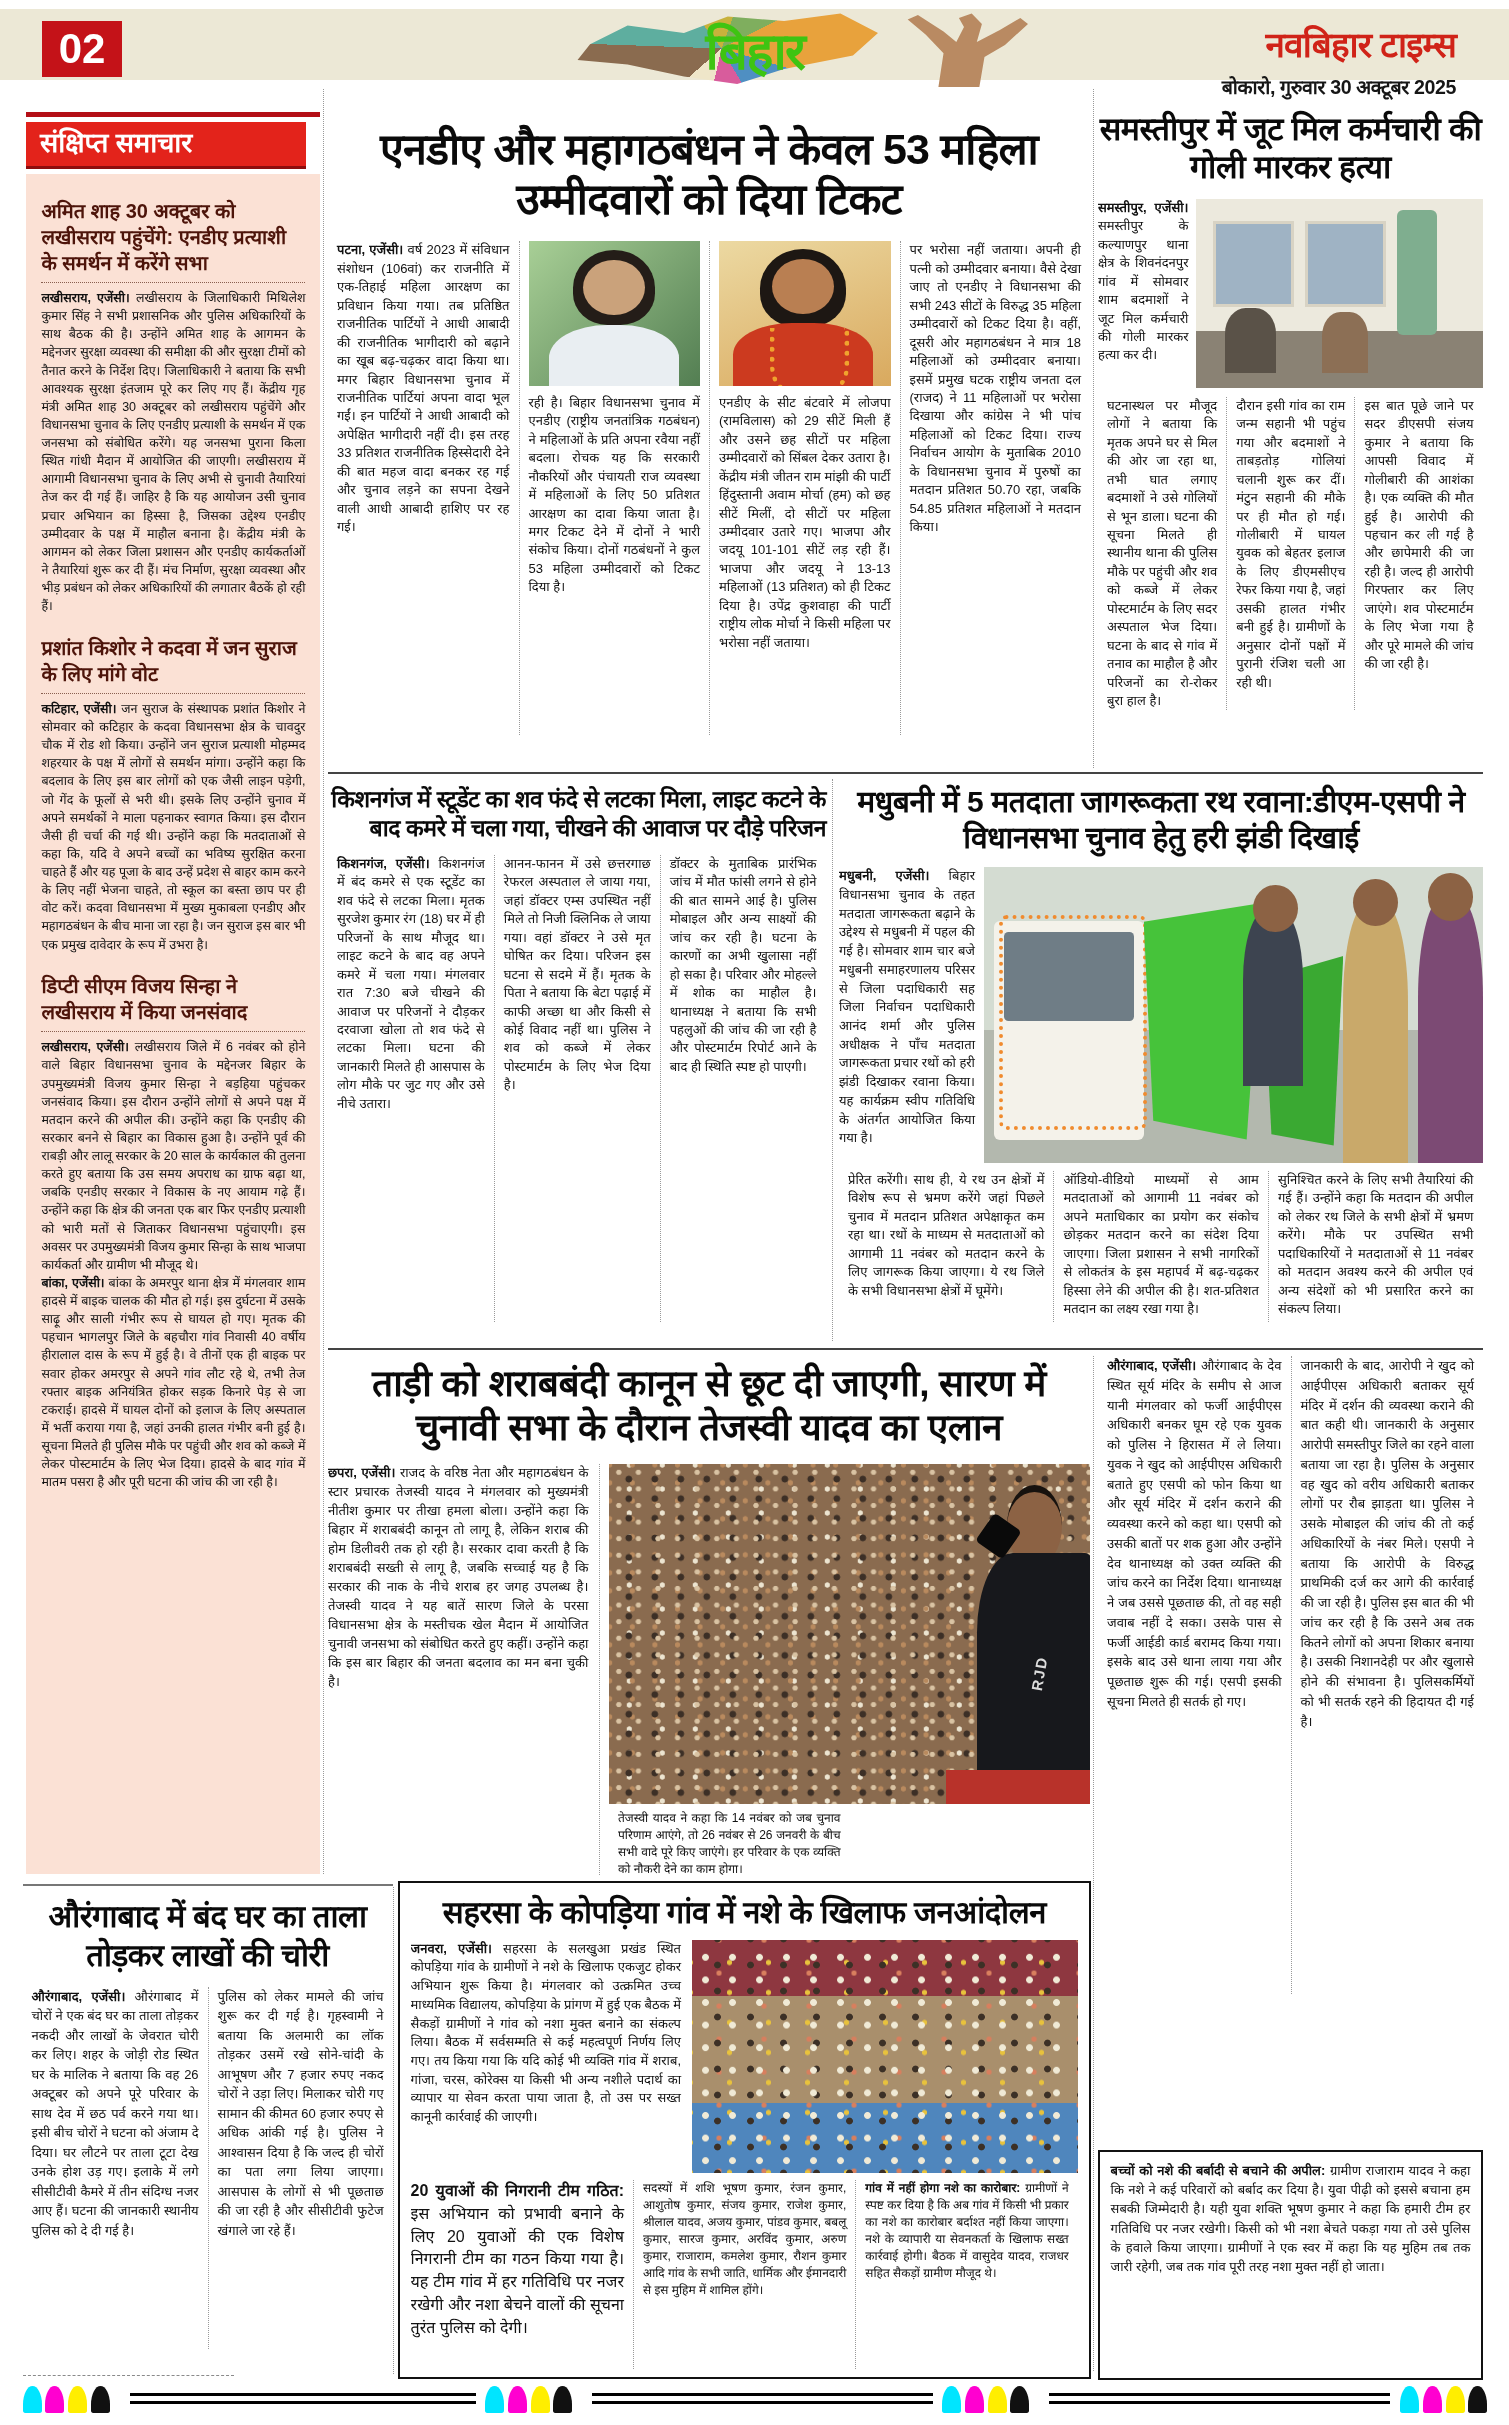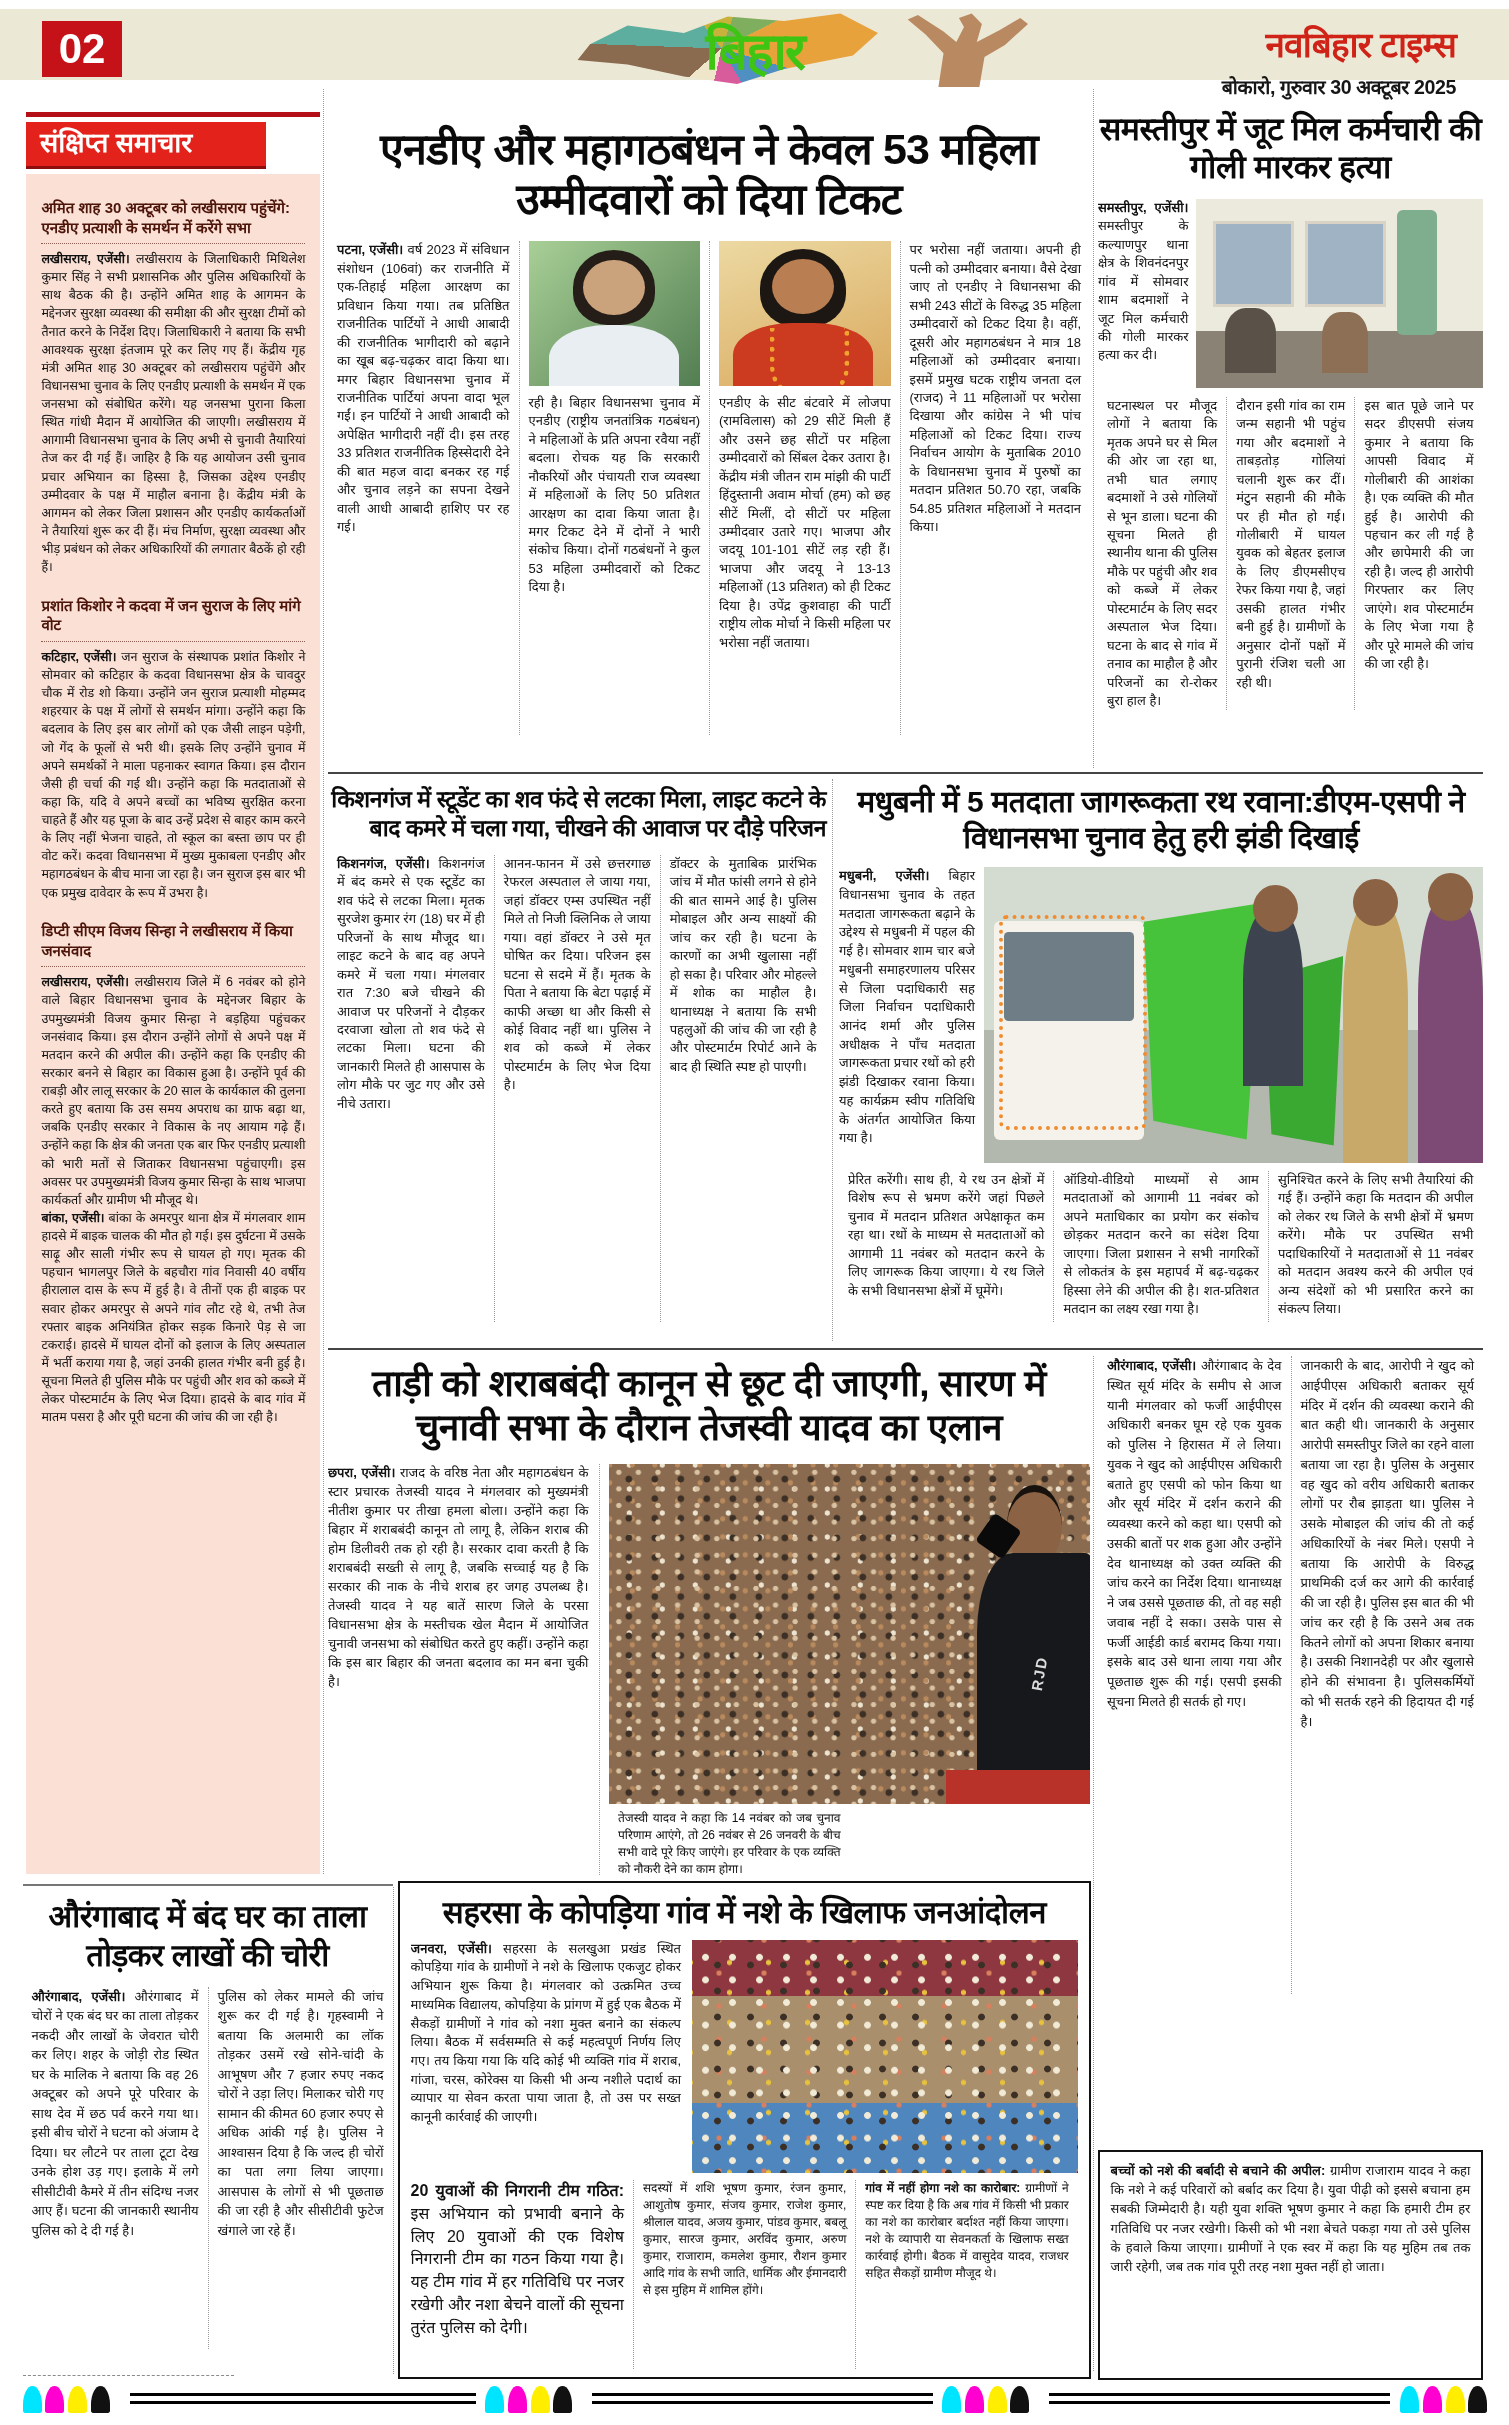--- a/index.html
+++ b/index.html
@@ -15,26 +15,26 @@
     clip-path:polygon(8% 45%,20% 20%,38% 30%,52% 8%,70% 14%,88% 4%,100% 30%,92% 60%,70% 78%,55% 98%,38% 88%,20% 72%,4% 66%);}
   .section-title{position:absolute;left:657px;top:4.5px;width:196px;text-align:center;
     color:#3ec412;font-size:51px;font-weight:bold;letter-spacing:-1.5px;}
   .statue{position:absolute;left:900px;top:3px;width:128px;height:75px;background:#b98a62;
     clip-path:polygon(30% 100%,34% 55%,20% 30%,6% 10%,14% 4%,34% 26%,44% 40%,50% 20%,46% 8%,56% 2%,64% 16%,60% 40%,78% 24%,94% 8%,100% 16%,82% 44%,66% 60%,62% 100%);}
   .mast{position:absolute;right:54px;top:10.6px;text-align:right;}
   .mast .name{color:#d02318;font-size:35px;font-weight:bold;letter-spacing:-0.8px;}
   .mast .date{color:#161616;font-size:19.6px;font-weight:bold;margin-top:6px;letter-spacing:-0.4px;}
   
   .briefs-topbar{position:absolute;left:26.4px;top:112px;width:294px;height:5.3px;background:#b40f16;}
-  .briefs-head{position:absolute;left:26.4px;top:122px;width:240px;height:47px;background:#e3231b;
+  .briefs-head{position:absolute;left:26.4px;top:122px;width:280px;height:47px;background:#e3231b;
     border-bottom:3.8px solid #8e0d0d;box-sizing:border-box;}
   .briefs-head span{display:block;color:#fff;font-weight:bold;font-size:27px;line-height:42px;padding-left:13.6px;}
   .briefs-body{position:absolute;left:26.4px;top:174px;width:294px;height:1700px;background:#fbe1d5;
     box-sizing:border-box;padding:4.5px 15px;overflow:hidden;}
-  .brief-item h3{font-size:15px;line-height:1.3;color:#4d140a;margin:19.6px 0 6px 0;
+  .brief-item h3{font-size:20px;line-height:1.3;color:#4d140a;margin:19.6px 0 6px 0;
     border-bottom:0.8px dotted #8a5f4f;padding-bottom:6px;font-weight:bold;}
   .brief-item p{font-size:12.5px;line-height:1.45;text-align:justify;margin:0;}
   .dl{font-weight:bold;}
   
   h1.head{font-size:43px;line-height:1.16;text-align:center;font-weight:bold;letter-spacing:-0.8px;margin:0;color:#0a0a0a;}
   h2.head{font-weight:bold;text-align:center;letter-spacing:-0.4px;margin:0;color:#0a0a0a;}
   .cols{display:flex;}
   .cols>div{box-sizing:border-box;padding:0 9px;}
   .cols>div+div{border-left:0.8px dotted #999;}
   .cols p{font-size:13px;line-height:1.42;text-align:justify;margin:0;}

